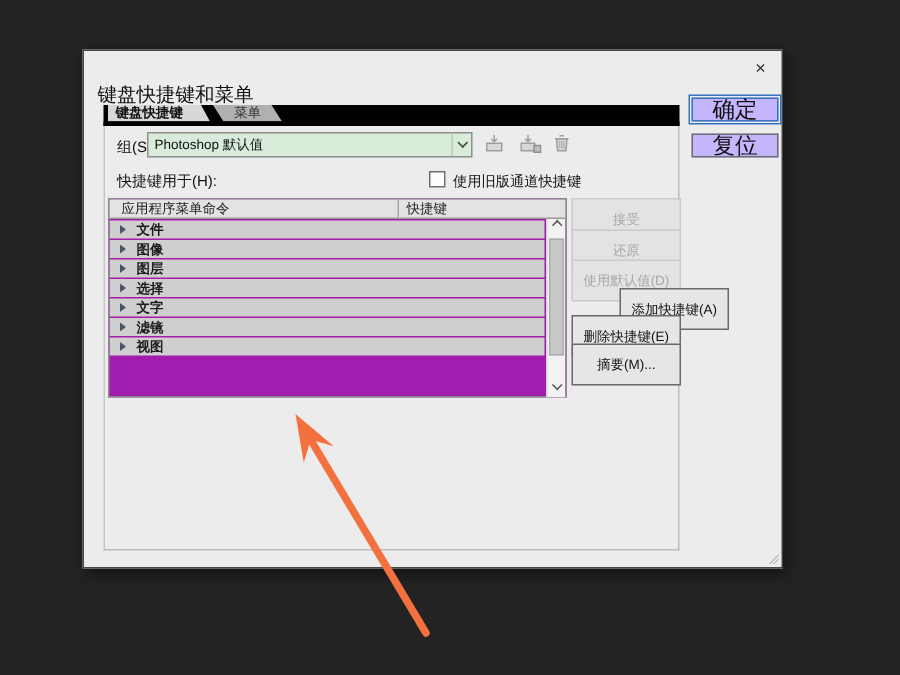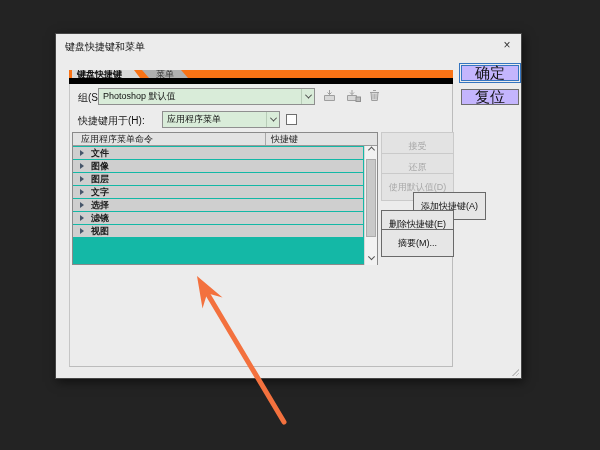--- a/index.html
+++ b/index.html
@@ -8,31 +8,31 @@
     background:#232323;
     font-family:"Liberation Sans","DejaVu Sans",sans-serif;
     position:relative;
     -webkit-font-smoothing:antialiased;
   }
   .dialog {
     position:absolute; left:55px; top:33px; width:467px; height:346px;
     background:#ececec; border:1px solid #454545;
     box-shadow:2px 3px 10px rgba(0,0,0,.55);
   }
-  .dlg-title { position:absolute; left:9px; top:6px; font-size:10px; color:#111;font-family:Liberation Serif, serif; }
+  .dlg-title { position:absolute; left:9px; top:20px; font-size:13px; color:#111;font-family:Liberation Serif, serif; }
   .dlg-close {
     position:absolute; right:4px; top:2px; width:20px; height:18px;
     display:flex; align-items:center; justify-content:center;
     font-size:12px; color:#333; cursor:default;
   }
   
   .tabstrip {
     position:absolute; left:13px; top:36px; width:384px; height:14px;
-    background:#f97316; display:flex; align-items:stretch;
-    border-bottom:6px solid #000000;
+    background:#000000; display:flex; align-items:stretch;
+    border-bottom:3px solid #000000;
   }
   .tab-active {
     margin-left:3px; width:68px; background:#d8d8d8;
     font-size:9px; font-weight:bold; color:#111;
     display:flex; align-items:center; padding-left:5px;
     clip-path:polygon(0 0, calc(100% - 6px) 0, 100% 100%, 0 100%);
   }
   .tab-inactive {
     width:46px; margin-left:2px; background:#b0b0b0;
     font-size:9px; color:#333;
@@ -63,21 +63,21 @@
   .mini-icons { position:absolute; top:5px; display:flex; gap:8px; }
   .mini-icons svg { display:block; }
   .checkbox {
     position:absolute; width:11px; height:11px; background:#fdfdfd;
     border:1px solid #6e6e6e;
   }
   .cb-label { position:absolute; font-size:9.5px; color:#111; white-space:nowrap; }
   
   .table {
     position:absolute; left:2px; top:48px; width:306px; height:133px;
-    background:#14b8a6; border:1px solid #8a8a8a;
+    background:#a21caf; border:1px solid #8a8a8a;
   }
   .thead { height:13px; background:#e3e3e3; border-bottom:1px solid #9a9a9a; display:flex; }
   .th { font-size:9px; color:#222; display:flex; align-items:center; }
   .th1 { width:193px; padding-left:8px; border-right:1px solid #a8a8a8; }
   .th2 { flex:1; padding-left:5px; }
   .tbody { position:relative; height:119px; overflow:hidden; }
   .rows { position:absolute; left:0; top:1px; right:14px;font-weight:bold; }
   .mrow {
     height:12px; margin-bottom:1px; background:#cfcfcf;
     display:flex; align-items:center; padding-left:7px;
@@ -175,27 +175,22 @@
       <span>
         <svg width="11" height="13" viewBox="0 0 11 13">
           <path d="M2 3.5 h7 l-0.7 8 h-5.6 z" fill="#d8d8d8" stroke="#9e9e9e"></path>
           <path d="M1 3.5 h9 M4 1.5 h3" fill="none" stroke="#9e9e9e"></path>
           <path d="M4 5 v5 M5.5 5 v5 M7 5 v5" stroke="#b5b5b5"></path>
         </svg>
       </span>
     </div>
 
     <div class="lbl" style="left:8px;top:30px;">快捷键用于(H):</div>
-    <div class="combo" style="left:92px;top:27px;width:118px;">
-      <span class="val">应用程序菜单</span>
-      <span class="dd">
-          <span class="chev"></span>
-        </span>
-    </div>
     <span class="checkbox" style="left:216px;top:30px;"></span>
+    <div class="cb-label" style="left:232px;top:31px;">使用旧版通道快捷键</div>
 
     <div class="table">
       <div class="thead">
         <div class="th th1">应用程序菜单命令</div>
         <div class="th th2">快捷键</div>
       </div>
       <div class="tbody">
         <div class="rows" id="menu-rows">
             <div class="mrow">
               <span class="tri"></span>
@@ -204,25 +199,25 @@
             <div class="mrow">
               <span class="tri"></span>
               <span>图像</span>
             </div>
             <div class="mrow">
               <span class="tri"></span>
               <span>图层</span>
             </div>
             <div class="mrow">
               <span class="tri"></span>
+              <span>选择</span>
+            </div>
+            <div class="mrow">
+              <span class="tri"></span>
               <span>文字</span>
-            </div>
-            <div class="mrow">
-              <span class="tri"></span>
-              <span>选择</span>
             </div>
             <div class="mrow">
               <span class="tri"></span>
               <span>滤镜</span>
             </div>
             <div class="mrow">
               <span class="tri"></span>
               <span>视图</span>
             </div>
           </div>

